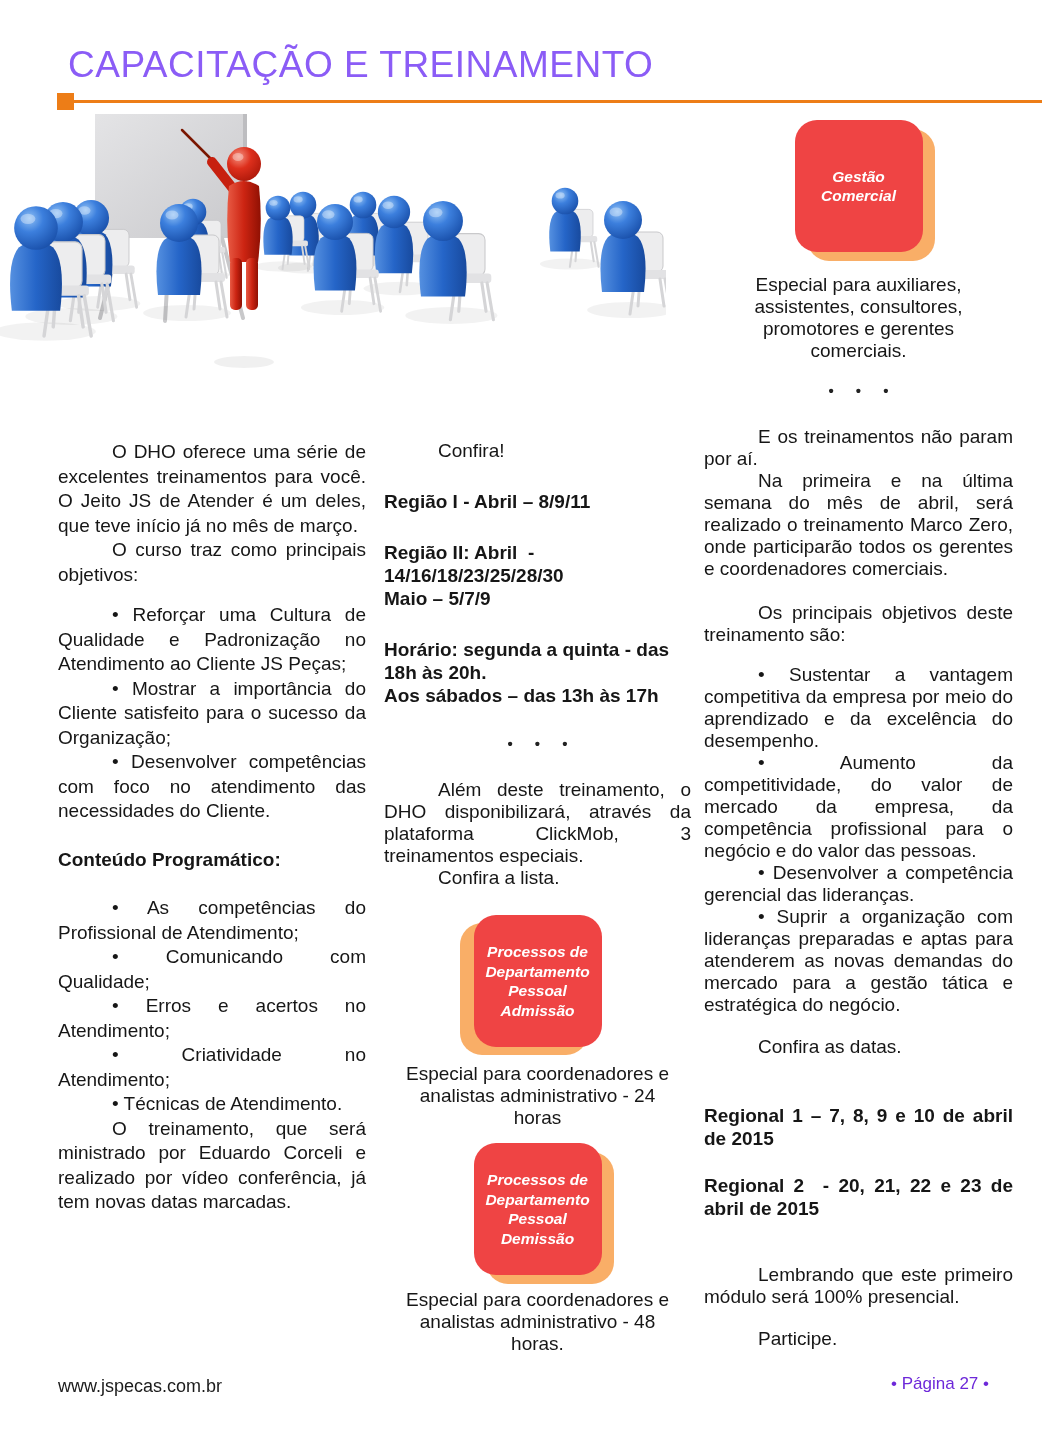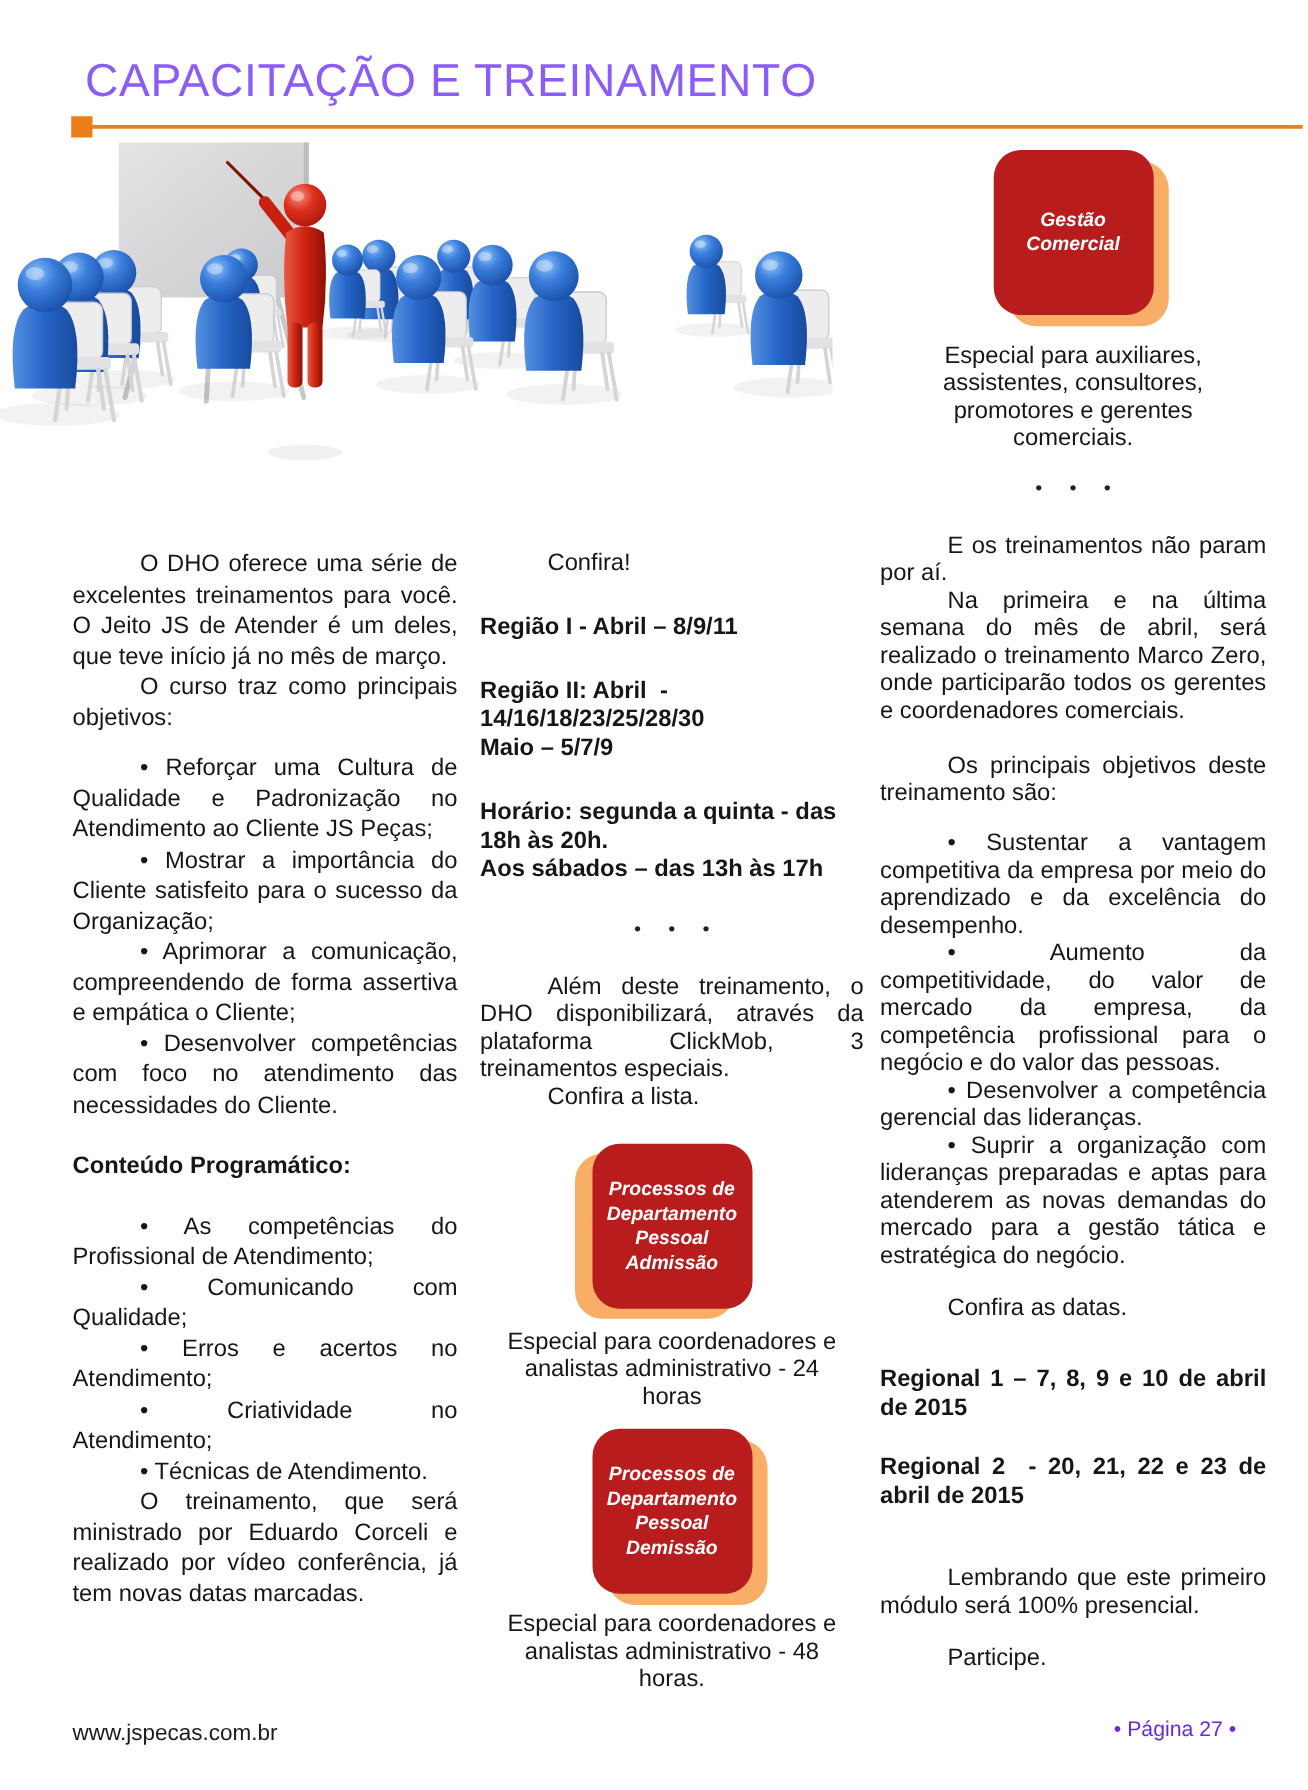--- a/index.html
+++ b/index.html
@@ -24,27 +24,27 @@
   .bb{font-weight:700; line-height:23px; text-indent:0; white-space:pre-wrap;}
   .hd{font-weight:700; text-indent:0;}
   .dots{font-weight:700; font-size:15px; letter-spacing:9px; text-indent:9px; text-align:center; color:#222;}
   .cap{ text-align:center; text-indent:0; margin-left:auto; margin-right:auto;}
   
   .badge{position:relative; width:128px; height:132px; margin:0 auto;}
   .badge .sh{position:absolute; width:128px; height:132px; border-radius:22px; background:#F9AE67;}
   .sh-r{left:12px; top:9px;}
   .sh-l{left:-14px; top:8px;}
   .badge .mn{position:absolute; left:0; top:0; width:128px; height:132px; border-radius:22px;
-    background:#b91c1c; color:#fff; font-weight:700; font-style:italic; font-size:15.5px;
+    background:#ef4444; color:#fff; font-weight:700; font-style:italic; font-size:15.5px;
     line-height:19.5px; display:flex; flex-direction:column; align-items:center; justify-content:center;
     text-align:center;}
   
   .mt8{margin-top:8px;} .mt14{margin-top:14px;} .mt16{margin-top:16px;}
   .mt18{margin-top:18px;} .mt20{margin-top:20px;} .mt22{margin-top:22px;} .mt24{margin-top:24px;}
-  .mt26{margin-top:26px;} .mt28{margin-top:28px;} .mt34{margin-top:34px;}
+  .mt26{margin-top:26px;} .mt28{margin-top:28px;} .mt34{margin-top:46px;}
   .mt44{margin-top:44px;}
   
   .site{position:absolute; left:58px; top:1376px; font-size:18px; color:#1b1b1b;}
   .pagenum{position:absolute; right:57px; top:1374px; font-size:17px; color:#6d28d9;}
 </style>
 </head>
 <body>
 
 <div class="page">
 
@@ -127,21 +127,20 @@
         <ellipse cx="-6" cy="-7" rx="5.5" ry="4" fill="#ffffff" opacity="0.35"></ellipse>
       </g>
     </svg>
   </div>
 
   <div class="col col1 jst">
     <p>O DHO oferece uma série de excelentes treinamentos para você. O Jeito JS de Atender é um deles, que teve início já no mês de março.</p>
     <p>O curso traz como principais objetivos:</p>
     <p class="mt16">• Reforçar uma Cultura de Qualidade e Padronização no Atendimento ao Cliente JS Peças;</p>
     <p>• Mostrar a importância do Cliente satisfeito para o sucesso da Organização;</p>
-    <p>• Aprimorar a comunicação, compreendendo de forma assertiva e empática o Cliente;</p>
     <p>• Desenvolver competências com foco no atendimento das necessidades do Cliente.</p>
     <p class="hd mt24">Conteúdo Programático:</p>
     <p class="mt24">• As competências do Profissional de Atendimento;</p>
     <p>• Comunicando com Qualidade;</p>
     <p>• Erros e acertos no Atendimento;</p>
     <p>• Criatividade no Atendimento;</p>
     <p>• Técnicas de Atendimento.</p>
     <p>O treinamento, que será ministrado por Eduardo Corceli e realizado por vídeo conferência, já tem novas datas marcadas.</p>
   </div>
 

